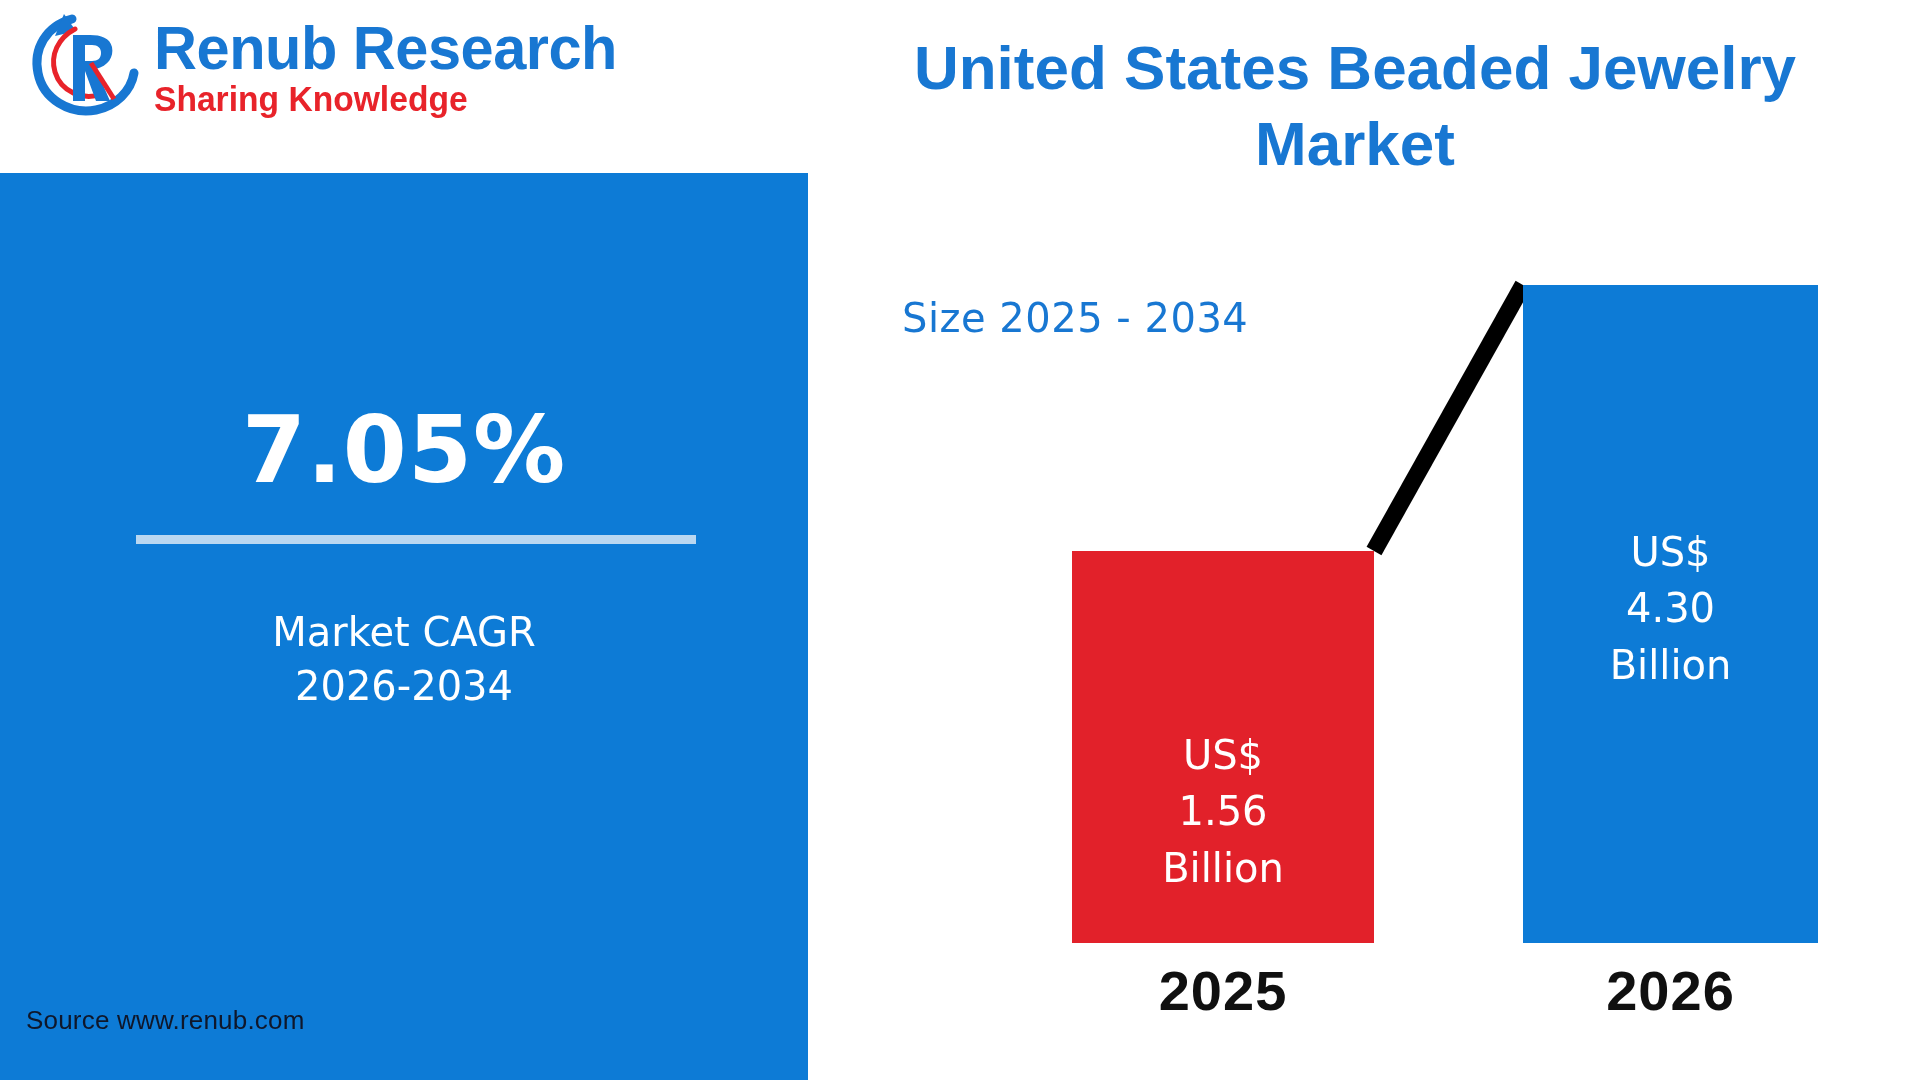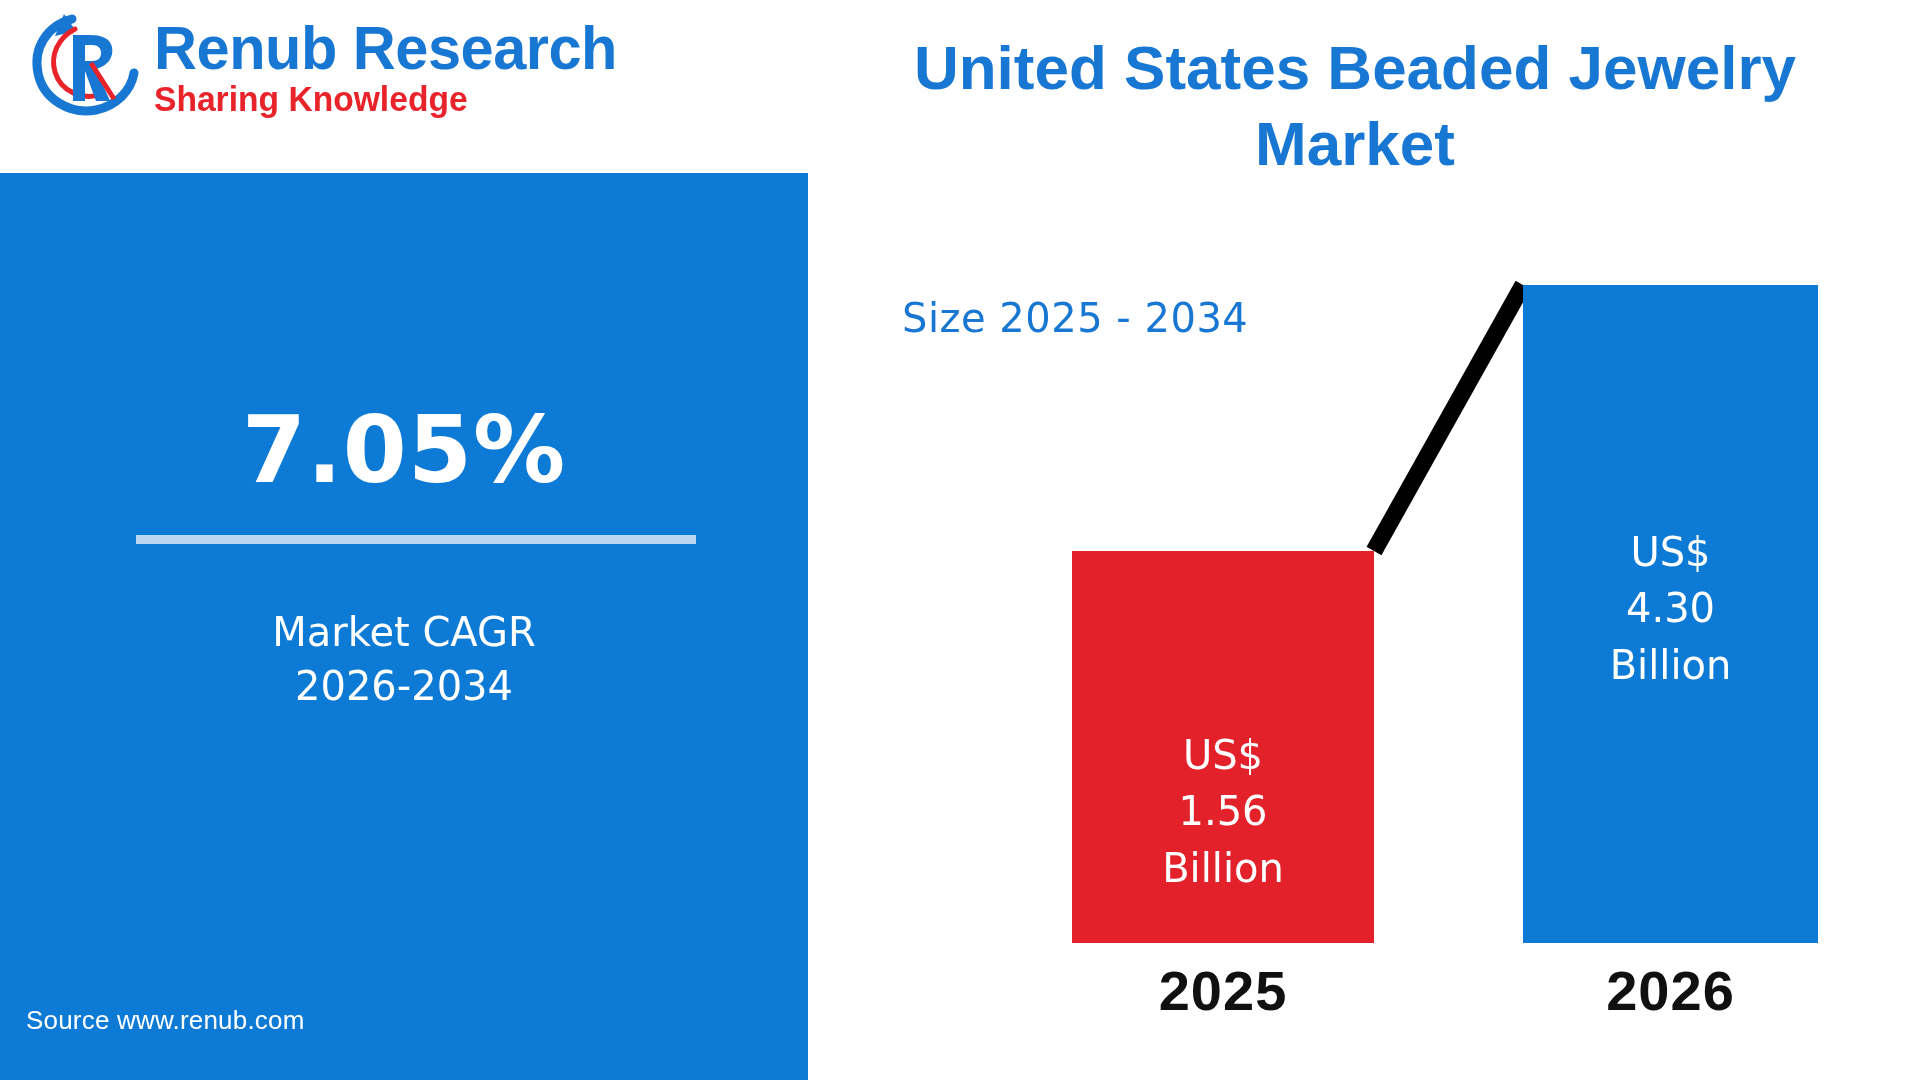--- a/index.html
+++ b/index.html
@@ -51,21 +51,21 @@
     background:#B9D7F1;
   }
   #cagr-caption{
     position:absolute; left:0; right:0; top:388px;
     text-align:center; color:#ffffff;
     font-family:"DejaVu Sans","Liberation Sans",sans-serif;
     font-weight:normal; font-size:40px; line-height:1.35;margin-top:44px;
   }
   #source-note{
     position:absolute; left:26px; bottom:44px;
-    color:#ffffff; font-size:26px; font-weight:400;
+    color:#0f172a; font-size:26px; font-weight:400;
     font-family:"Liberation Sans", sans-serif;
     letter-spacing:0.2px;
   }
 
   
   #chart-title{
     position:absolute; left:830px; top:30px;
     width:1050px;
     text-align:center;
     font-family:"Liberation Sans Narrow","Liberation Sans",sans-serif;

